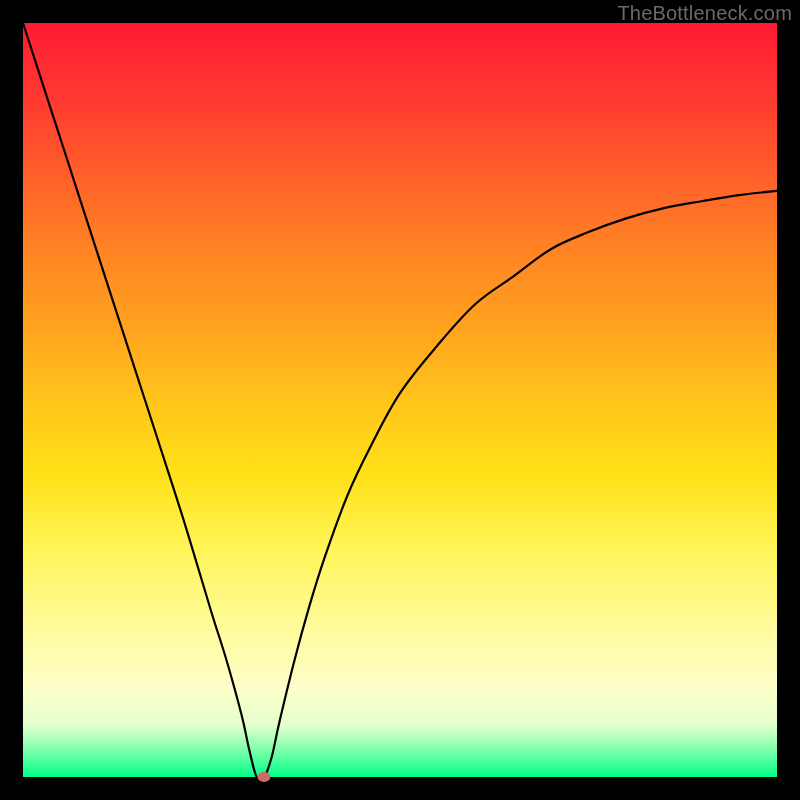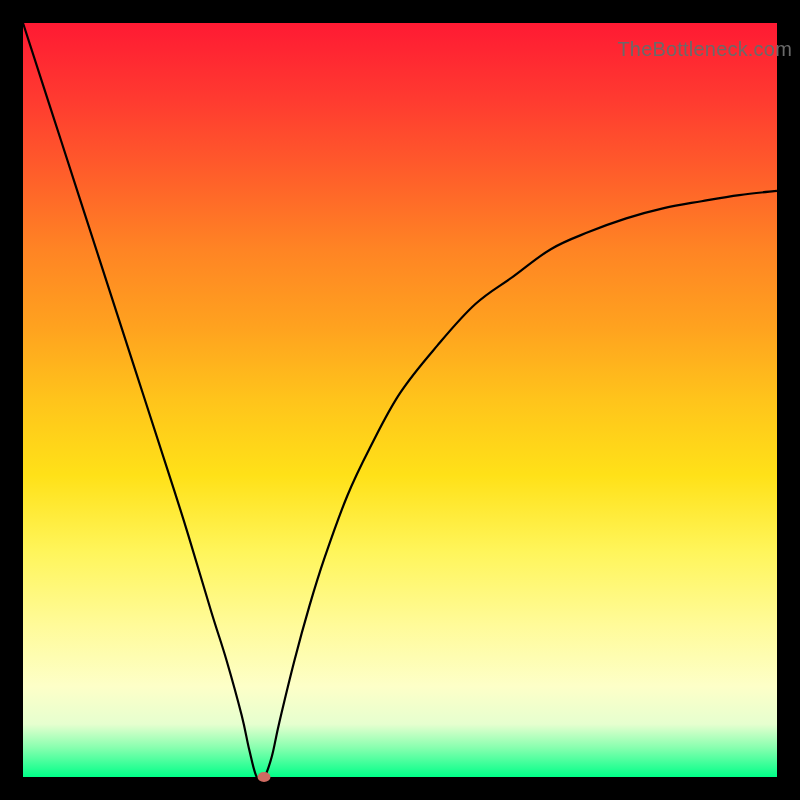--- a/index.html
+++ b/index.html
@@ -30,21 +30,20 @@
   }
 
   .watermark {
     position: absolute;
     top: 2px;
     right: 8px;
     color: #6a6a6a;
     font-size: 20px;
     font-weight: 500;
     letter-spacing: 0.2px;
-    margin-top: 36px;
   }
 
   svg.curve {
     position: absolute;
     left: 23px;
     top: 23px;
     width: 754px;
     height: 754px;
     overflow: visible;
   }

